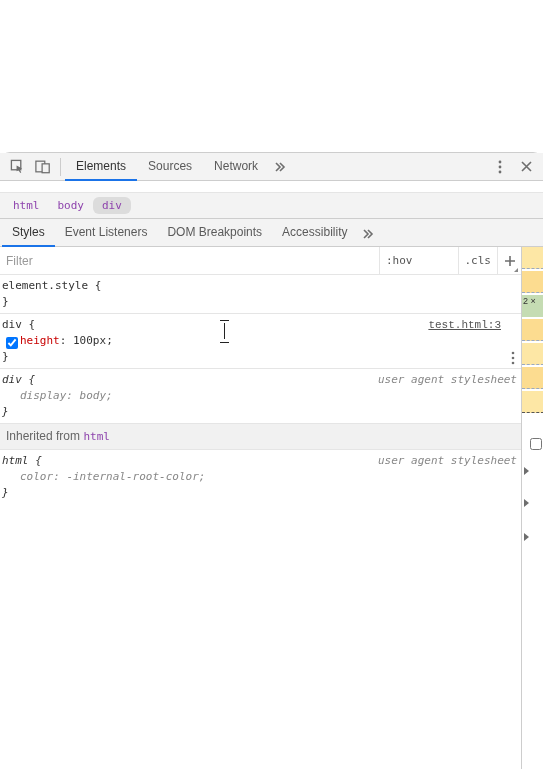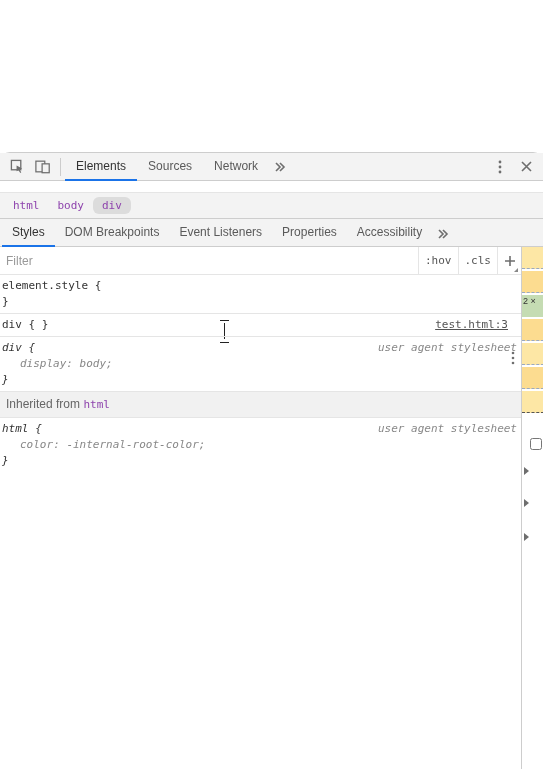--- a/index.html
+++ b/index.html
@@ -158,20 +158,21 @@
   .filter-btn {
     padding: 0 6px;
     height: 28px;
     display: flex;
     align-items: center;
     font-family: Menlo, Consolas, monospace;
     font-size: 11px;
     color: #555;
     cursor: default;
     border-left: 1px solid #e5e5e5;
+    margin-left: 39px;
   }
   .filter-plus {
     width: 24px;
     display: flex;
     align-items: center;
     justify-content: center;
     color: #6e6e6e;
     font-size: 14px;
     cursor: default;
     border-left: 1px solid #e5e5e5;
@@ -209,24 +210,25 @@
   }
   .rule-block .prop-check {
     position: absolute;
     left: 0px; top: 1px;
     width: 12px; height: 12px;
   }
   .prop-name { color: #c80000; }
   .prop-val  { color: #333; }
   .src-link {
     position: absolute;
-    right: 13px; top: 3px;
+    right: 20px; top: 3px;
     color: #545454;
     text-decoration: underline;
     cursor: default;
+    font-family: Liberation Mono, monospace;
   }
   .ua-label {
     position: absolute;
     right: 4px; top: 3px;
     color: #888;
     font-style: italic;
   }
   .italic .selector,
   .italic .brace,
   .italic .prop-line { font-style: italic; }
@@ -365,23 +367,22 @@
   <div class="dom-row"></div>
 
   <div class="breadcrumb">
     <div class="crumb">html</div>
     <div class="crumb">body</div>
     <div class="crumb selected">div</div>
   </div>
 
   <div class="side-tabs-row">
     <div class="side-tab active">Styles</div>
+    <div class="side-tab">Event Listeners</div>
     <div class="side-tab">DOM Breakpoints</div>
-    <div class="side-tab">Event Listeners</div>
-    <div class="side-tab">Properties</div>
     <div class="side-tab">Accessibility</div>
     <div class="tb-icon" style="width:22px;">
       <svg width="12" height="12" viewBox="0 0 12 12">
           <path d="M2 3 L6 7 L2 11" fill="none" stroke="#6e6e6e" stroke-width="1.6"></path>
           <path d="M6 3 L10 7 L6 11" fill="none" stroke="#6e6e6e" stroke-width="1.6"></path>
         </svg>
     </div>
   </div>
 
   <div class="content-split">
@@ -414,20 +415,24 @@
         <div class="rule-block">
           <span class="selector">element.style</span>
           <span class="brace"> {</span><br>
           <span class="brace">}</span>
         </div>
 
         <div class="rule-block">
           <span class="src-link">test.html:3</span>
           <span class="selector">div</span>
           <span class="brace"> {</span>
+          <div class="prop-line">
+            <input type="checkbox" checked="" class="prop-check" style="">
+            <span class="prop-name">height</span><span>: </span><span class="prop-val">100px</span><span>;</span>
+          </div>
           <span class="brace">}</span>
         </div>
 
         <div class="rule-block italic">
           <span class="ua-label">user agent stylesheet</span>
           <span class="selector">div</span>
           <span class="brace"> {</span>
           <div class="prop-line">
             <span class="prop-name">display</span><span style="color:#888">: </span><span class="prop-val">body</span><span style="color:#888">;</span>
           </div>

